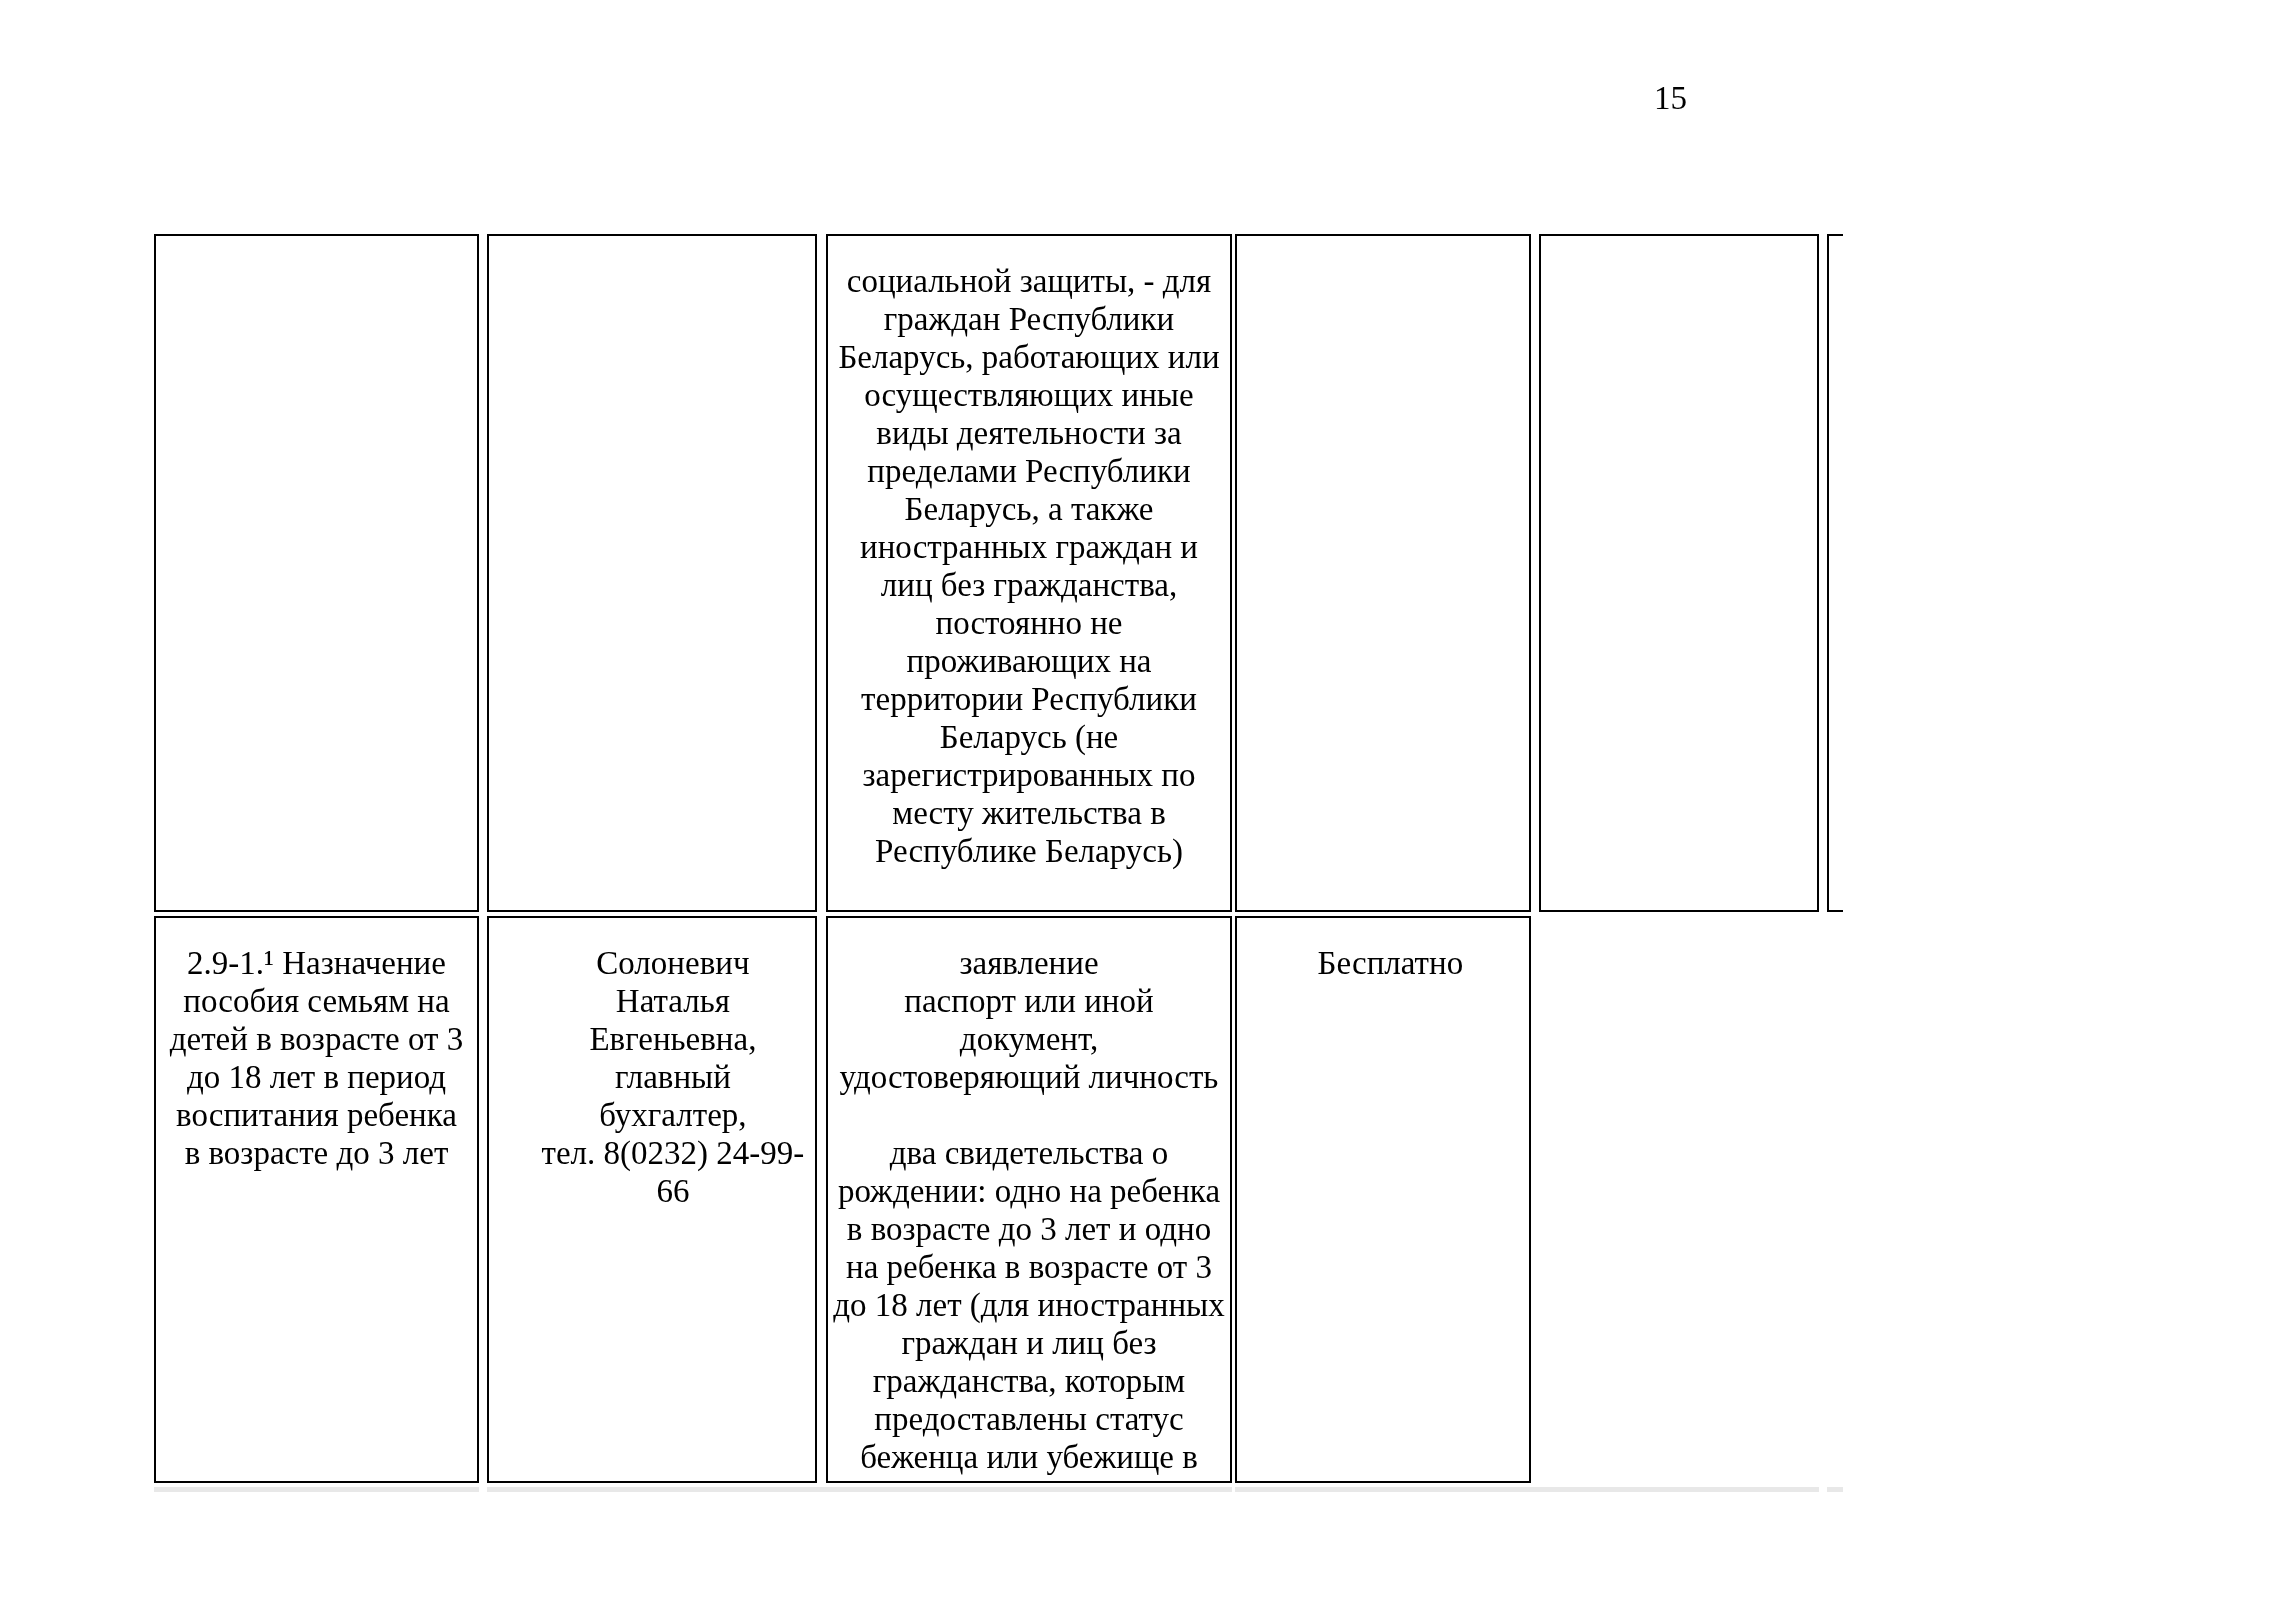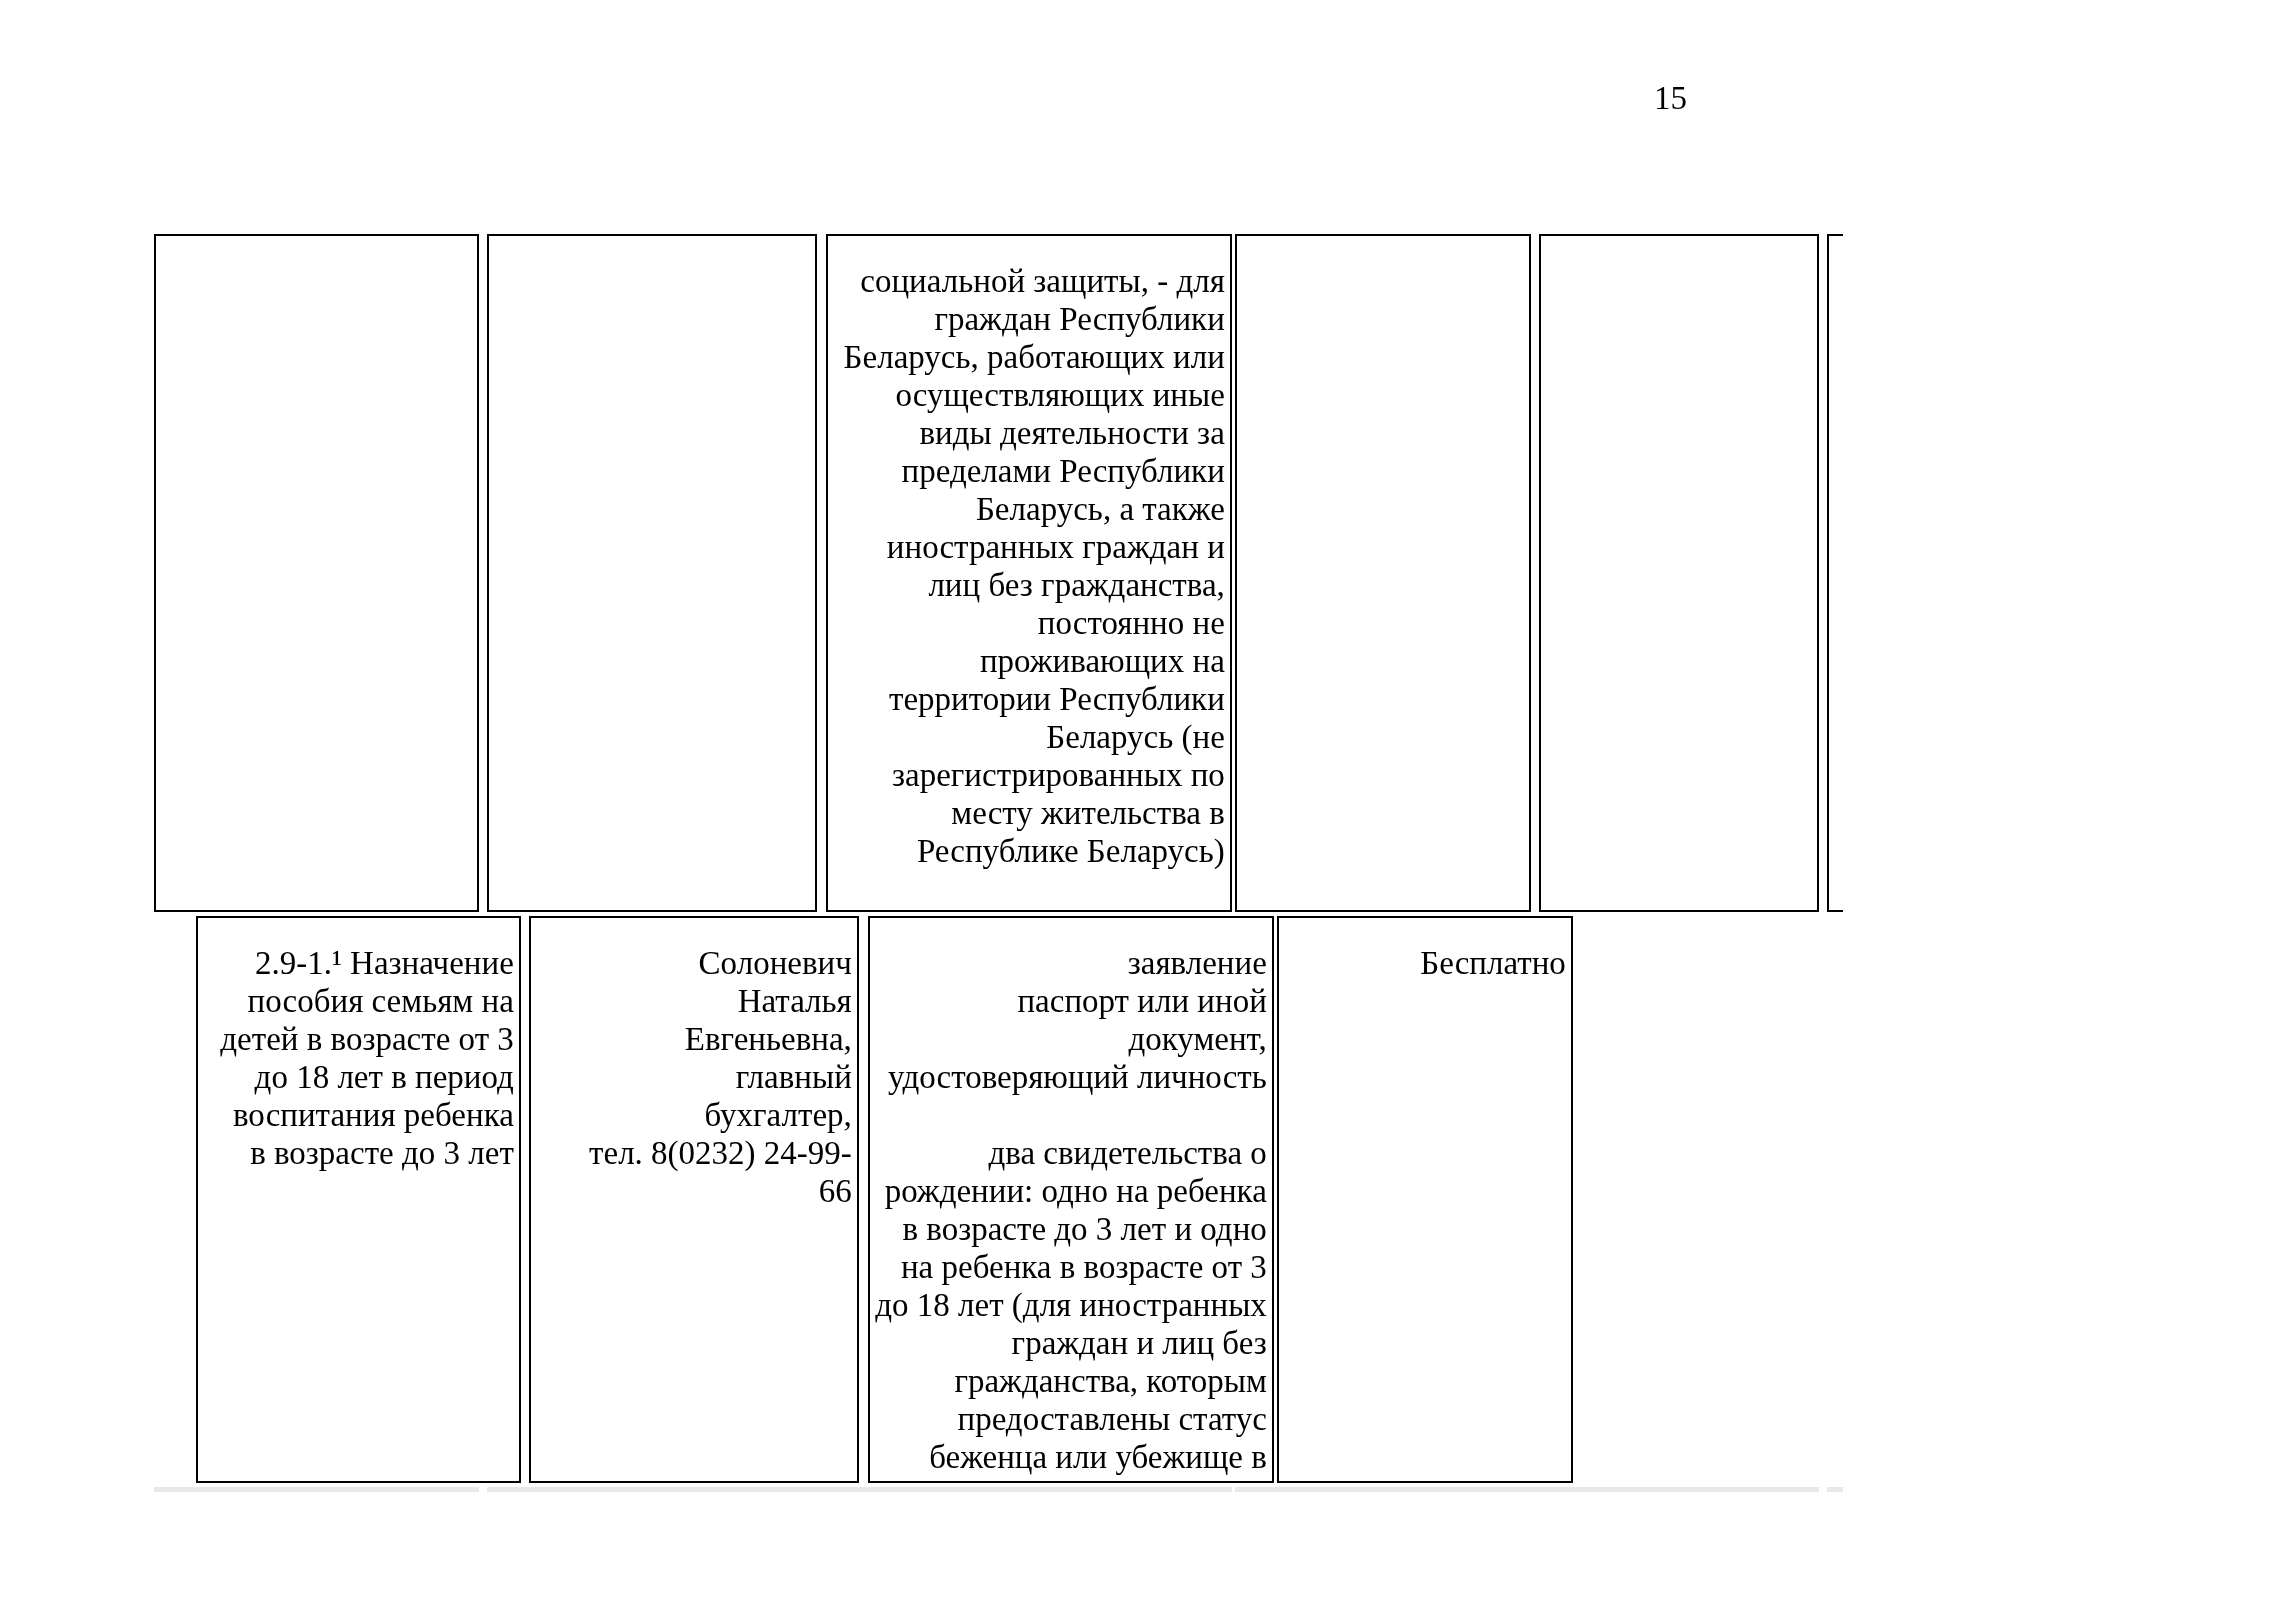--- a/index.html
+++ b/index.html
@@ -24,35 +24,35 @@
     line-height: 38px;
     text-align: right;
   }
   .cell {
     position: absolute;
     box-sizing: border-box;
     border: 2.6px solid #000000;
     background: #ffffff;
     font-size: 33px;
     line-height: 38px;
-    text-align: right;
+    text-align: center;
     white-space: pre-line;
     padding: 26px 5.2px 0 5.2px;
     overflow: hidden;
   }
   
   .c1 { left: 154px;  width: 325px; }
   .c2 { left: 487px;  width: 330px; padding-left: 47px; }
   .c3 { left: 826px; width: 406px; }
   .c4 { left: 1235px; width: 296px; padding-left: 20px; }
   .c5 { left: 1539px; width: 280px; }
   .c6 { left: 1827px; width: 312px; }
   
   .r1 { top: 234px;  height: 678px; }
-  .r2 { top: 916px; height: 567px; margin-left: 42px; }
+  .r2 { top: 916px; height: 567px; }
   
   .cont {
     position: absolute;
     top: 1487px;
     height: 5.2px;
     background: #e8e8e8;
   }
 </style>
 </head>
 <body>

